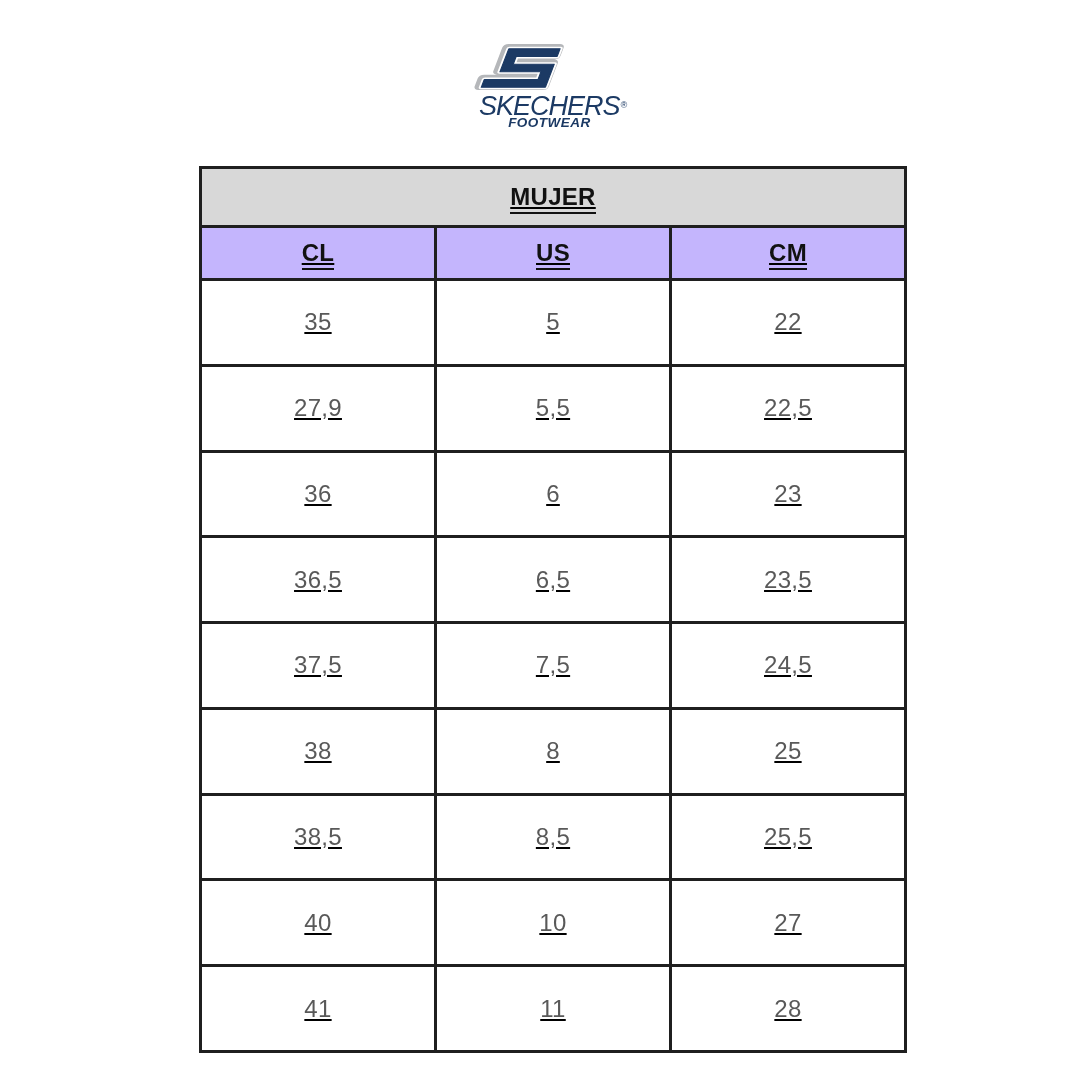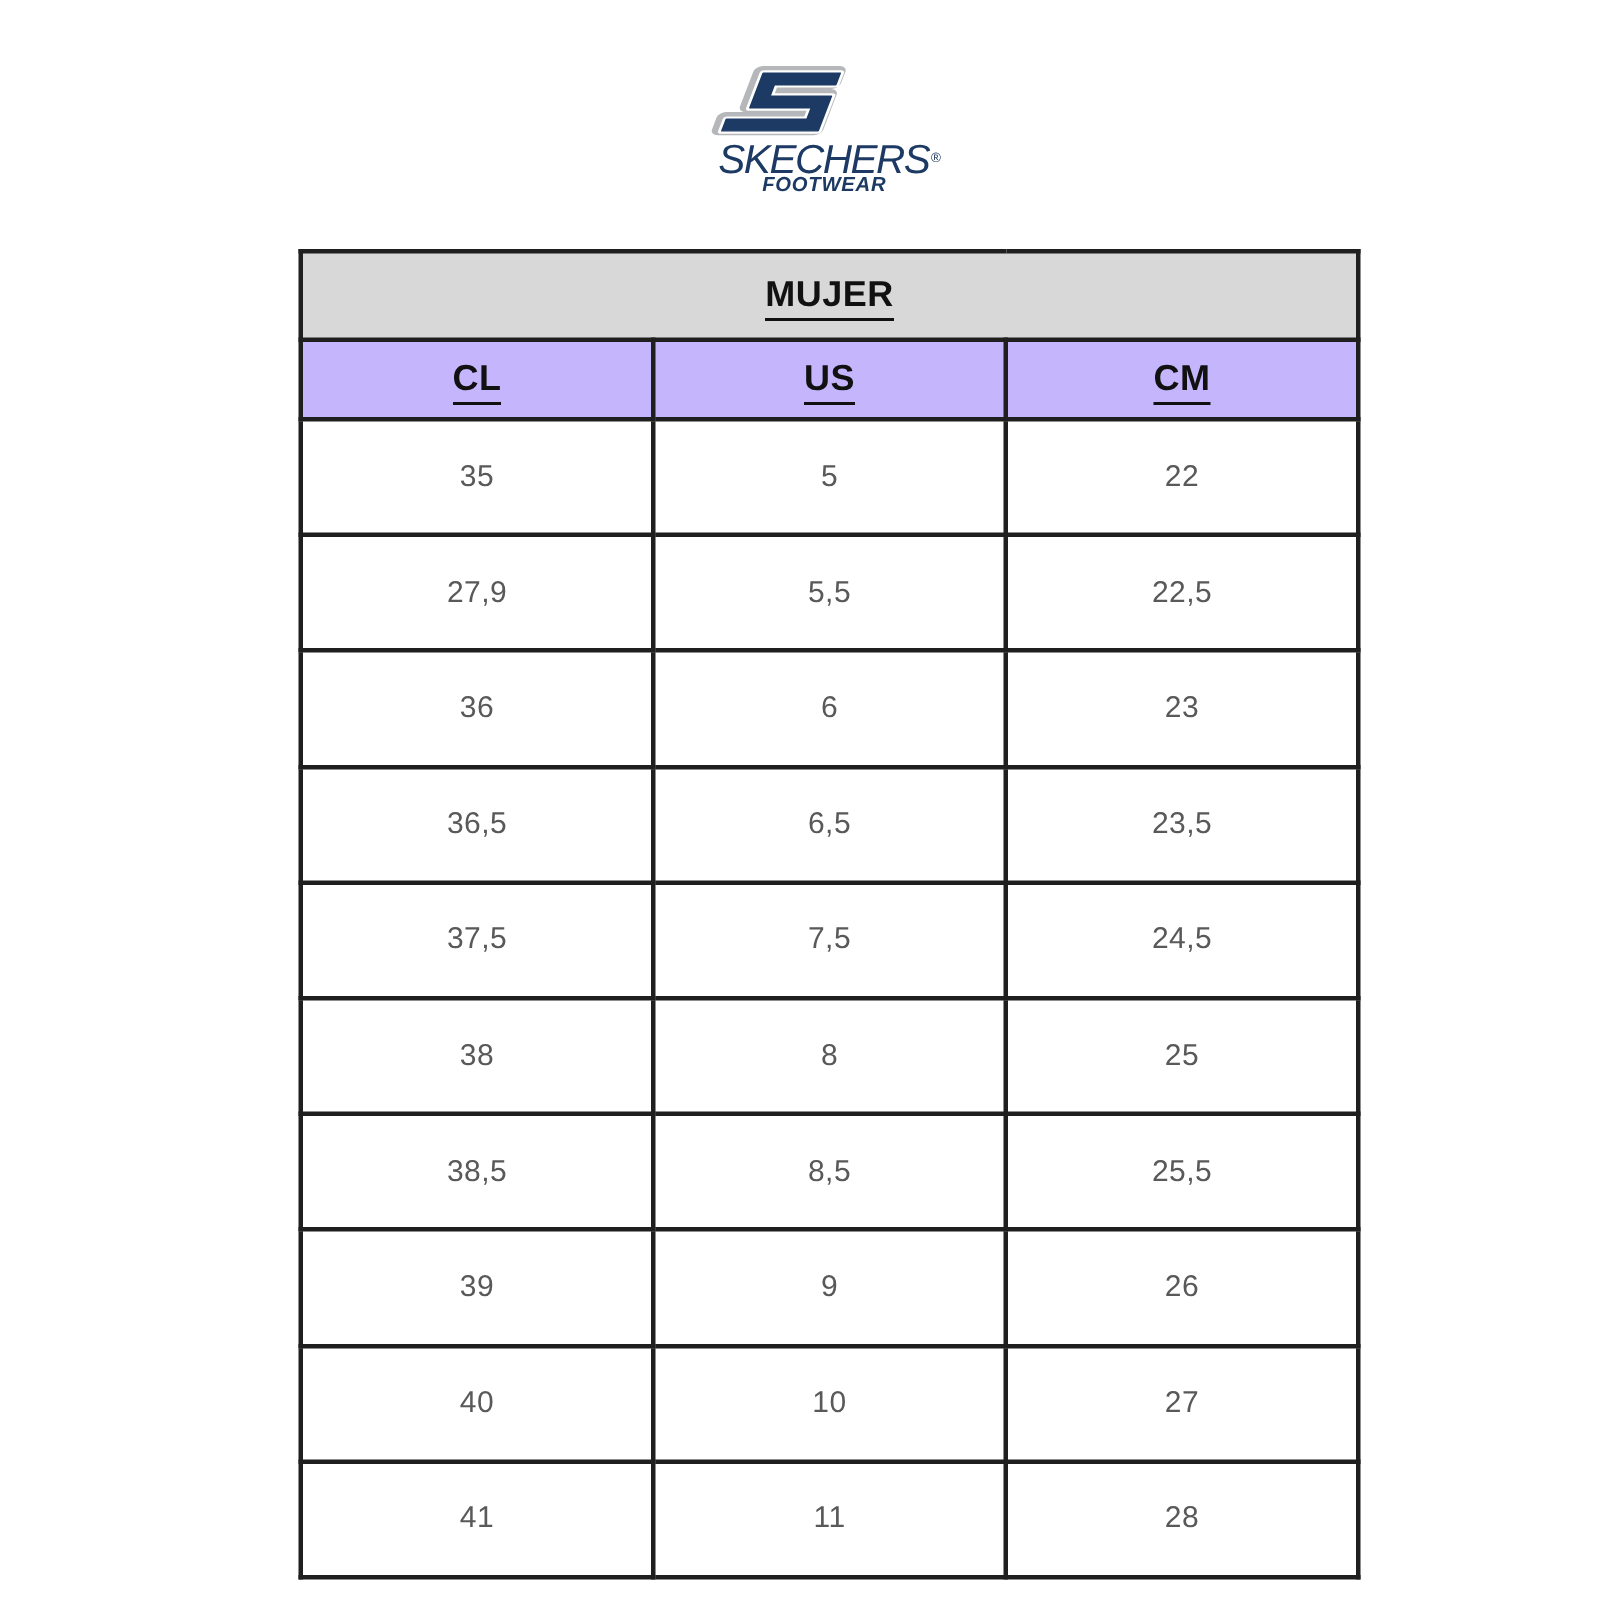--- a/index.html
+++ b/index.html
@@ -30,21 +30,21 @@
     letter-spacing:-1px;white-space:nowrap;margin-top:2px;
   }
   .reg{font-size:9px;letter-spacing:0;vertical-align:7px;margin-left:1px;}
   .footwear{
     text-align:center;padding-right:7px;margin-top:1px;
     font-size:13.5px;line-height:12px;font-weight:bold;font-style:italic;
     letter-spacing:0.5px;white-space:nowrap;
   }
 
   
-  .chart-wrap{position:absolute;left:199px;top:166px;}
+  .chart-wrap{position:absolute;left:199px;top:166px;text-decoration:underline;}
   table.size-chart{
     border-collapse:collapse;table-layout:fixed;
     width:708px;height:887px;
     background:#ffffff;
   }
   .size-chart th,.size-chart td{
     border:3px solid var(--border);
     text-align:center;vertical-align:middle;padding:0;
   }
   .title-row th{
@@ -52,21 +52,21 @@
     font-size:24px;font-weight:bold;color:var(--heading-text);
     letter-spacing:0.3px;
   }
   .header-row th{
     height:53px;background:#c4b5fd;
     font-size:24px;font-weight:bold;color:var(--heading-text);
     letter-spacing:0.3px;
   }
   .u{ border-bottom:2.5px solid var(--heading-text); padding-bottom:2px; }
   .size-chart tbody td{
-    font-size:20px;font-weight:400;color:var(--value-text);
+    font-size:24px;font-weight:400;color:var(--value-text);
     letter-spacing:0.3px;
   }
 </style>
 </head>
 <body>
 
 <div class="logo">
   <svg class="logo-s" width="96" height="50" viewBox="-36 -12 150 104" preserveAspectRatio="none" aria-hidden="true">
     <g transform="skewX(-16)">
       <path d="M100,0 L20,0 L20,48 L84,48 L84,64 L0,64 L0,80 L100,80 L100,32 L36,32 L36,16 L100,16 Z" fill="none" stroke="#b5b7ba" stroke-width="16" stroke-linejoin="round" transform="translate(-3,-2)"></path>
@@ -133,25 +133,20 @@
           <td>8</td>
           <td>25</td>
         </tr>
 
         <tr>
           <td>38,5</td>
           <td>8,5</td>
           <td>25,5</td>
         </tr>
 
-        <tr>
-          <td>39</td>
-          <td>9</td>
-          <td>26</td>
-        </tr>
 
 
         <tr>
           <td>40</td>
           <td>10</td>
           <td>27</td>
         </tr>
 
         <tr>
           <td>41</td>

